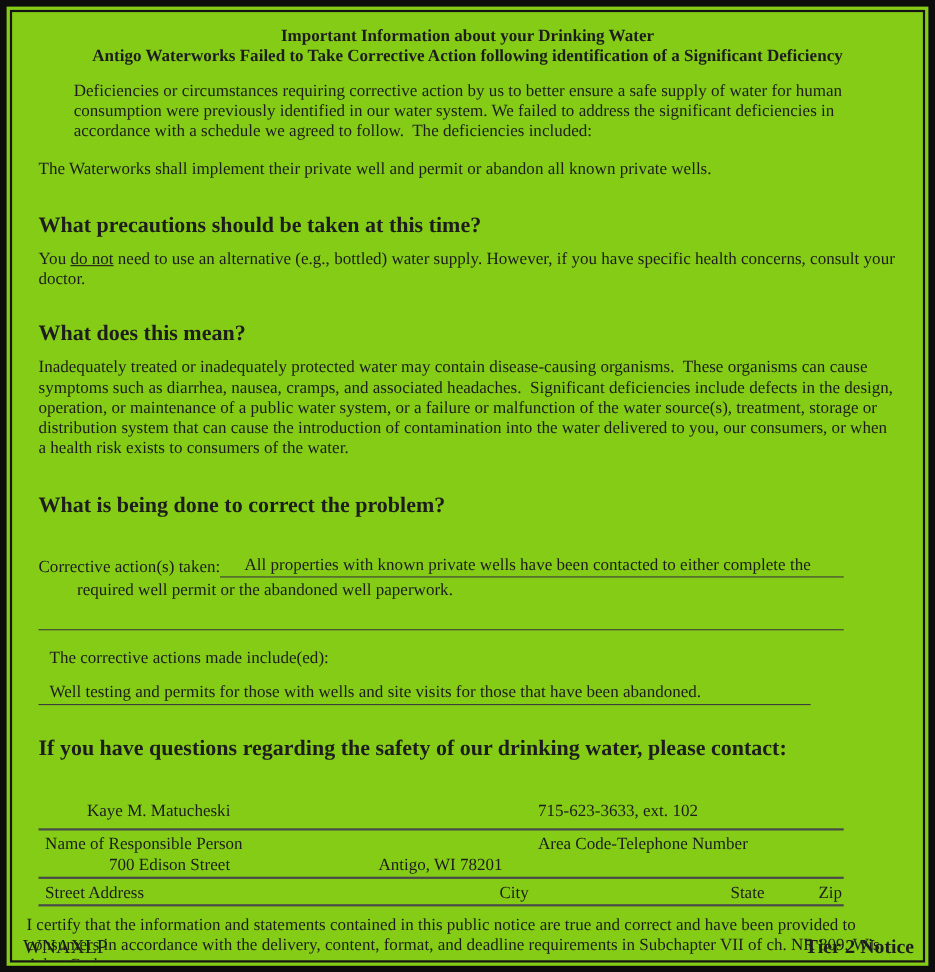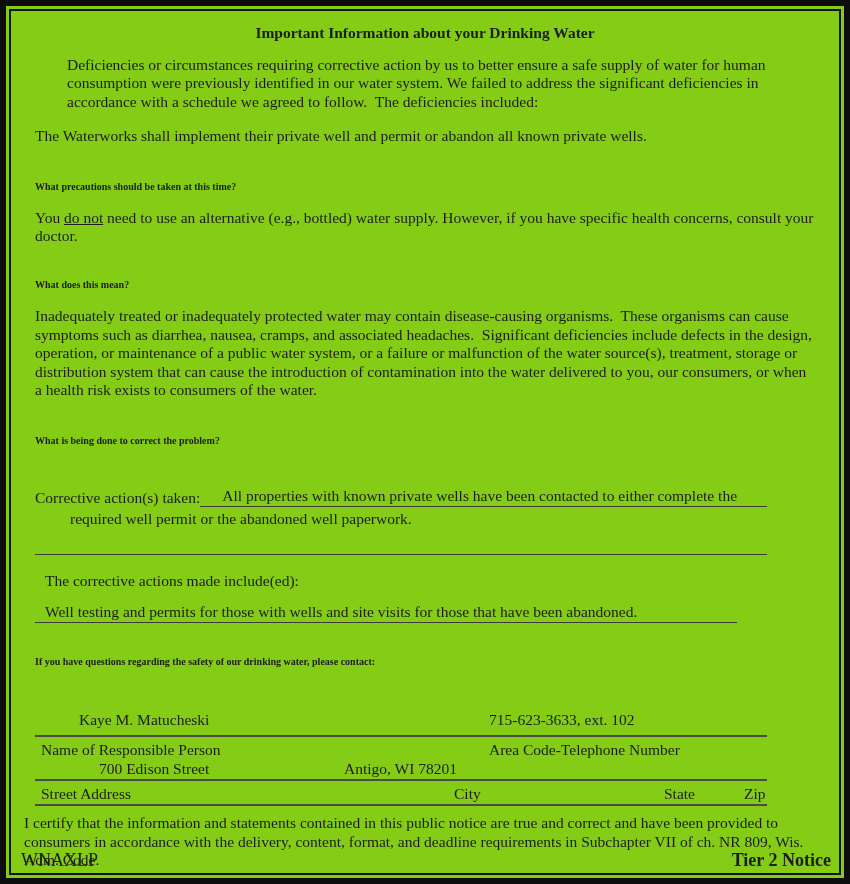--- a/index.html
+++ b/index.html
@@ -20,21 +20,21 @@
     border:2px solid #141414;
     padding:4px 24px 0 24px;
     overflow:hidden;
   }
   .hdr { text-align:center; font-weight:bold; font-size:15.5px; line-height:18px; }
   .hdr .t1 { display:block; margin-top:9px; }
   .hdr .t2 { display:block; }
   p, .para { margin:0; font-size:15.5px; line-height:18.4px; white-space:pre-wrap; }
   .p-intro { margin-top:14px;margin-left:32px; }
   .p-def   { margin-top:16px; }
-  .h   { font-weight:bold; font-size:10px; line-height:18px; margin:0;font-family:Liberation Serif, serif; }
+  .h   { font-weight:bold; font-size:20px; line-height:18px; margin:0;font-family:Liberation Serif, serif; }
   .h-prec { margin-top:32px; }
   .p-prec { margin-top:13px; }
   .u { text-decoration:underline; }
   .h-mean { margin-top:31px; }
   .p-mean { margin-top:13px; }
   .h-corr { margin-top:33px; }
   .row-corr { display:flex; align-items:flex-end; font-size:15.5px; line-height:19px;margin-top:36px; }
   .ca-label { white-space:nowrap; }
   .ca-answer { flex:1; border-bottom:1.8px solid #3c3c3c; padding:0 0 1px 22px; margin-right:48px; }
   .p-line2 { margin-top:3px; padding-left:35px; }
@@ -84,20 +84,21 @@
   .footer .right { font-weight:bold; }
 </style>
 </head>
 <body>
 
 <div class="page">
   <div class="inner">
 
     <div class="hdr">
       <span class="t1">Important Information about your Drinking Water</span>
+      <span class="t2">Antigo Waterworks Failed to Take Corrective Action following identification of a Significant Deficiency</span>
     </div>
 
     <p class="p-intro">Deficiencies or circumstances requiring corrective action by us to better ensure a safe supply of water for human consumption were previously identified in our water system. We failed to address the significant deficiencies in accordance with a schedule we agreed to follow.  The deficiencies included:</p>
     <p class="p-def">The Waterworks shall implement their private well and permit or abandon all known private wells.</p>
 
     <p class="h h-prec">What precautions should be taken at this time?</p>
     <p class="p-prec"><span>You </span><span class="u">do not</span><span> need to use an alternative (e.g., bottled) water supply. However, if you have specific health concerns, consult your doctor.</span></p>
 
     <p class="h h-mean">What does this mean?</p>
     <p class="p-mean">Inadequately treated or inadequately protected water may contain disease-causing organisms.  These organisms can cause symptoms such as diarrhea, nausea, cramps, and associated headaches.  Significant deficiencies include defects in the design, operation, or maintenance of a public water system, or a failure or malfunction of the water source(s), treatment, storage or distribution system that can cause the introduction of contamination into the water delivered to you, our consumers, or when a health risk exists to consumers of the water.</p>

